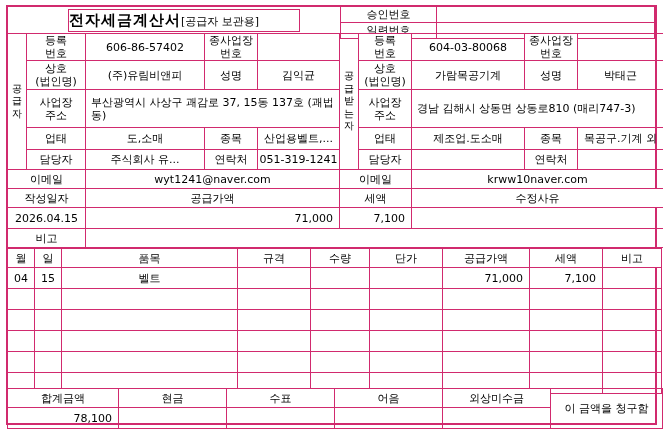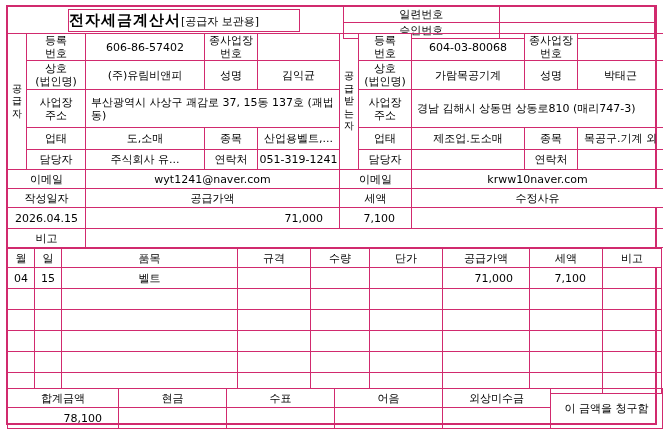--- a/index.html
+++ b/index.html
@@ -45,21 +45,21 @@
   }
   .vert {
     font-size: 10px;
     line-height: 1.25;
     width: 14px;
     word-break: break-all;
     white-space: normal;
   }
   .lbl { background: #ffffff; }
   .left { text-align: left; padding-left: 5px; }
-  .right { text-align: right; padding-right: 16px; }
+  .right { text-align: right; padding-right: 6px; }
   .wrapcell { white-space: normal; line-height: 1.2; }
   
   .frame {
     position: absolute;
     left: 6px;
     top: 5px;
     width: 651px;
     height: 420px;
     border: 2px solid #d12a6e;
     box-sizing: border-box;
@@ -113,26 +113,26 @@
 
     <div class="hdr-wrap">
       <div class="titlebox">
         <span class="title">
           <span>전자세금계산서</span><span class="sub">[공급자 보관용]</span>
         </span>
       </div>
       <table class="hdr-table">
         <tbody>
             <tr>
+          <td class="lbl" style="width:95px;height:14px;">승인번호</td>
+          <td style="width:217px;height:14px;"></td>
+        </tr>
+        <tr>
           <td class="lbl" style="height:14px;">일련번호</td>
           <td style="height:14px;"></td>
-        </tr>
-        <tr>
-          <td class="lbl" style="width:95px;height:14px;">승인번호</td>
-          <td style="width:217px;height:14px;"></td>
         </tr>
       </tbody>
         </table>
     </div>
 
     <table class="mid-table">
 
       <tbody>
           <tr>
         <td class="vert" rowspan="5" style="width:18px;">공 급 자</td>

